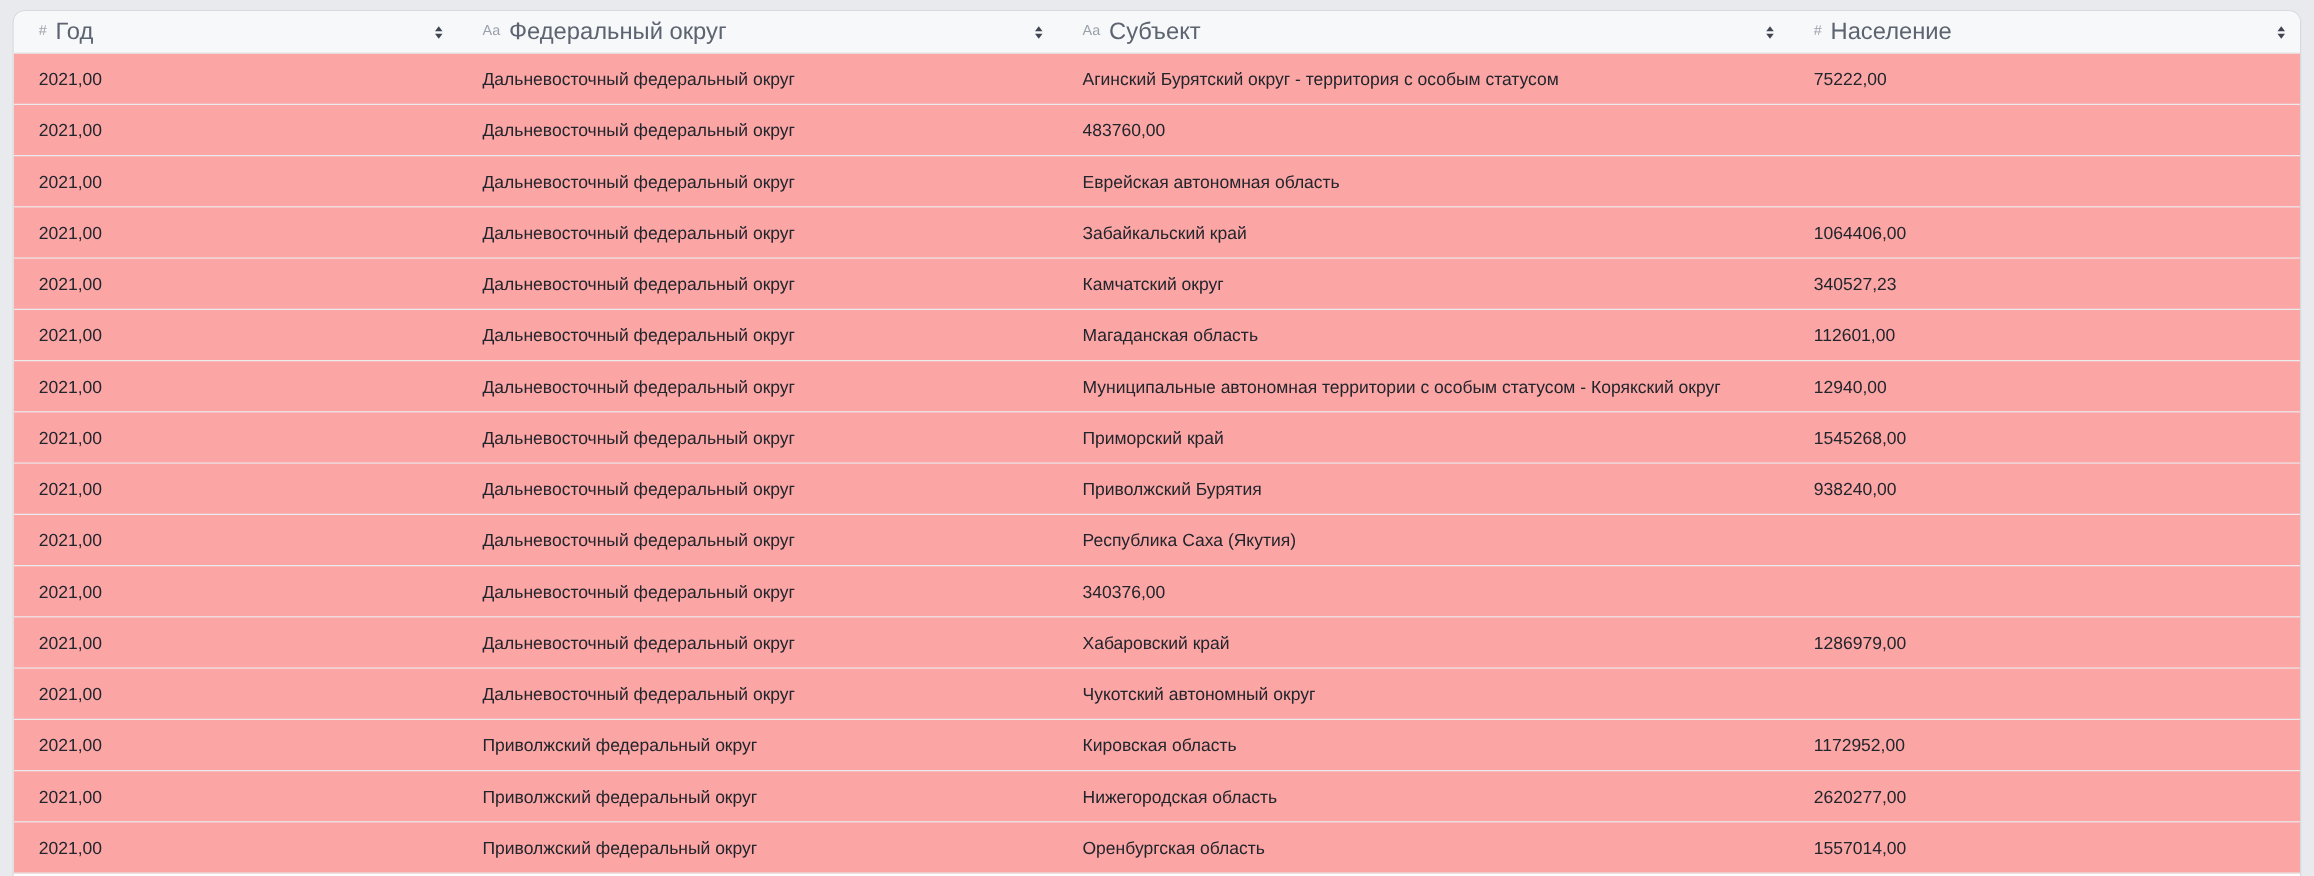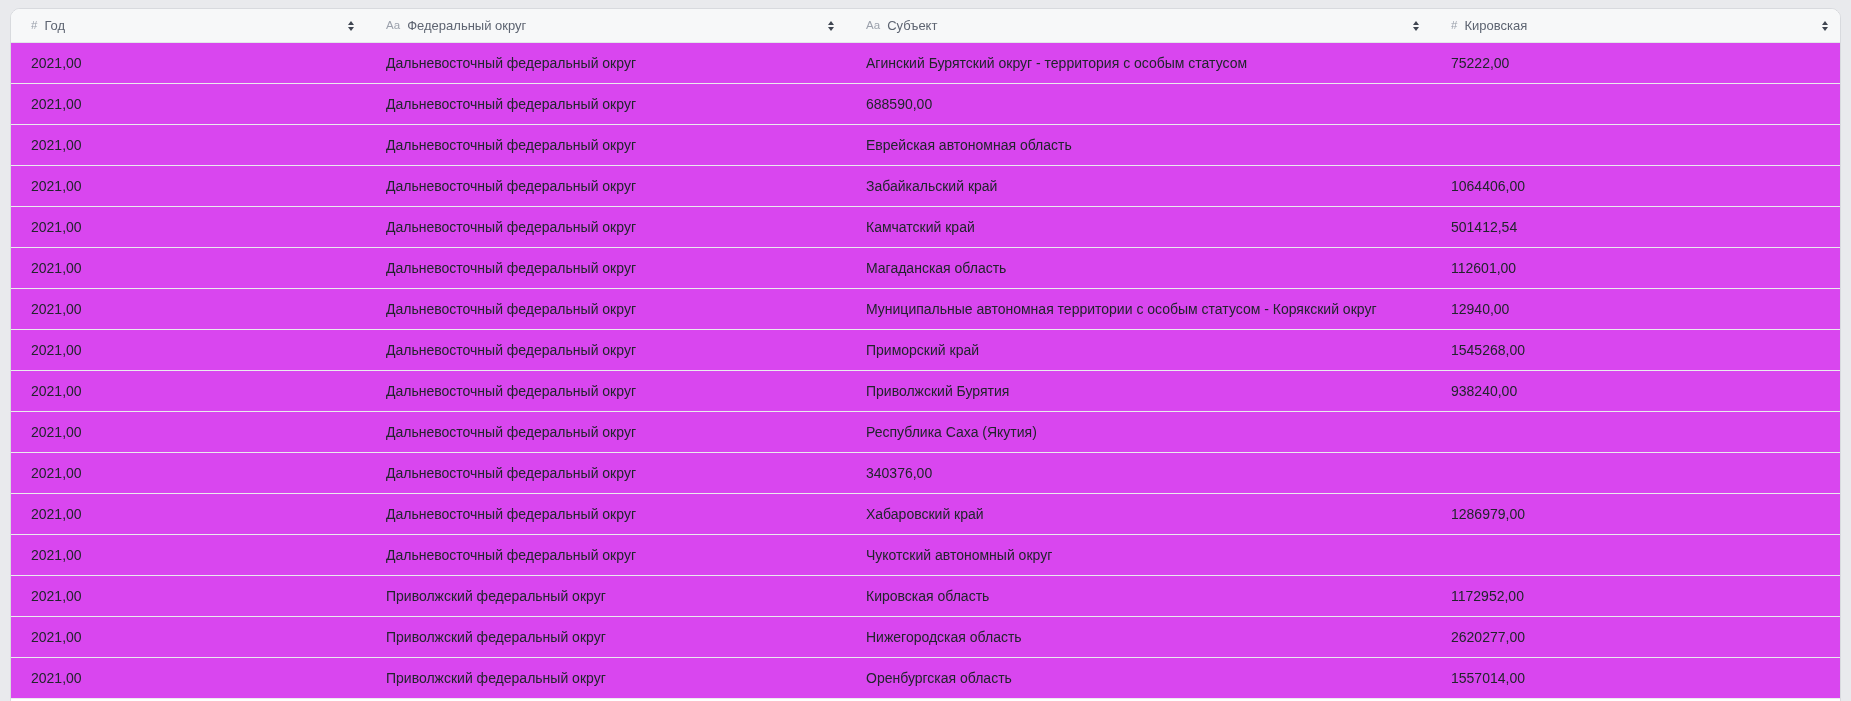--- a/index.html
+++ b/index.html
@@ -25,41 +25,41 @@
   .th {
     display:flex; align-items:center;
     height:100%;
     padding:0 12px 0 20px;
     cursor:pointer;
   }
   .type-icon {
     color:#9ba1ac; font-size:11.5px; line-height:1;
     margin-right:7px; white-space:nowrap;
   }
-  .th-label { color:#5d6471; font-size:13px; white-space:nowrap; }
+  .th-label { color:#5d6471; font-size:19px; white-space:nowrap; }
   .sort {
     margin-left:auto;
     display:flex; flex-direction:column; align-items:center;
     row-gap:2px;
     color:#3f4551;
     padding-left:10px;
   }
   .tri-up {
     width:0; height:0;
     border-left:3.5px solid transparent; border-right:3.5px solid transparent;
     border-bottom:4.5px solid currentColor;
   }
   .tri-down {
     width:0; height:0;
     border-left:3.5px solid transparent; border-right:3.5px solid transparent;
     border-top:4.5px solid currentColor;
   }
   .tr {
     display:flex; height:41px;
-    background:#d946ef;
+    background:#fca5a5;
     border-bottom:1px solid #eaebee;
     text-align:center;
   }
   .td {
     display:flex; align-items:center;
     height:100%;
     padding:0 12px 0 20px;
     font-size:14px; color:#21252c;
     white-space:nowrap; overflow:hidden;
   }
@@ -97,57 +97,57 @@
       <span class="type-icon">Аа</span>
       <span class="th-label">Субъект</span>
       <span class="sort">
           <span class="tri-up"></span>
           <span class="tri-down"></span>
         </span>
     </div>
 
     <div class="th c3">
       <span class="type-icon">#</span>
-      <span class="th-label">Кировская</span>
+      <span class="th-label">Население</span>
       <span class="sort">
           <span class="tri-up"></span>
           <span class="tri-down"></span>
         </span>
     </div>
 
   </div>
 
   <div class="tbody" id="tbody">
       <div class="tr">
         <div class="td c0">2021,00</div>
         <div class="td c1">Дальневосточный федеральный округ</div>
         <div class="td c2">Агинский Бурятский округ - территория с особым статусом</div>
         <div class="td c3">75222,00</div>
       </div>
       <div class="tr">
         <div class="td c0">2021,00</div>
         <div class="td c1">Дальневосточный федеральный округ</div>
-        <div class="td c3">688590,00</div>
+        <div class="td c3">483760,00</div>
       </div>
       <div class="tr">
         <div class="td c0">2021,00</div>
         <div class="td c1">Дальневосточный федеральный округ</div>
         <div class="td c2">Еврейская автономная область</div>
       </div>
       <div class="tr">
         <div class="td c0">2021,00</div>
         <div class="td c1">Дальневосточный федеральный округ</div>
         <div class="td c2">Забайкальский край</div>
         <div class="td c3">1064406,00</div>
       </div>
       <div class="tr">
         <div class="td c0">2021,00</div>
         <div class="td c1">Дальневосточный федеральный округ</div>
-        <div class="td c2">Камчатский край</div>
-        <div class="td c3">501412,54</div>
+        <div class="td c2">Камчатский округ</div>
+        <div class="td c3">340527,23</div>
       </div>
       <div class="tr">
         <div class="td c0">2021,00</div>
         <div class="td c1">Дальневосточный федеральный округ</div>
         <div class="td c2">Магаданская область</div>
         <div class="td c3">112601,00</div>
       </div>
       <div class="tr">
         <div class="td c0">2021,00</div>
         <div class="td c1">Дальневосточный федеральный округ</div>

